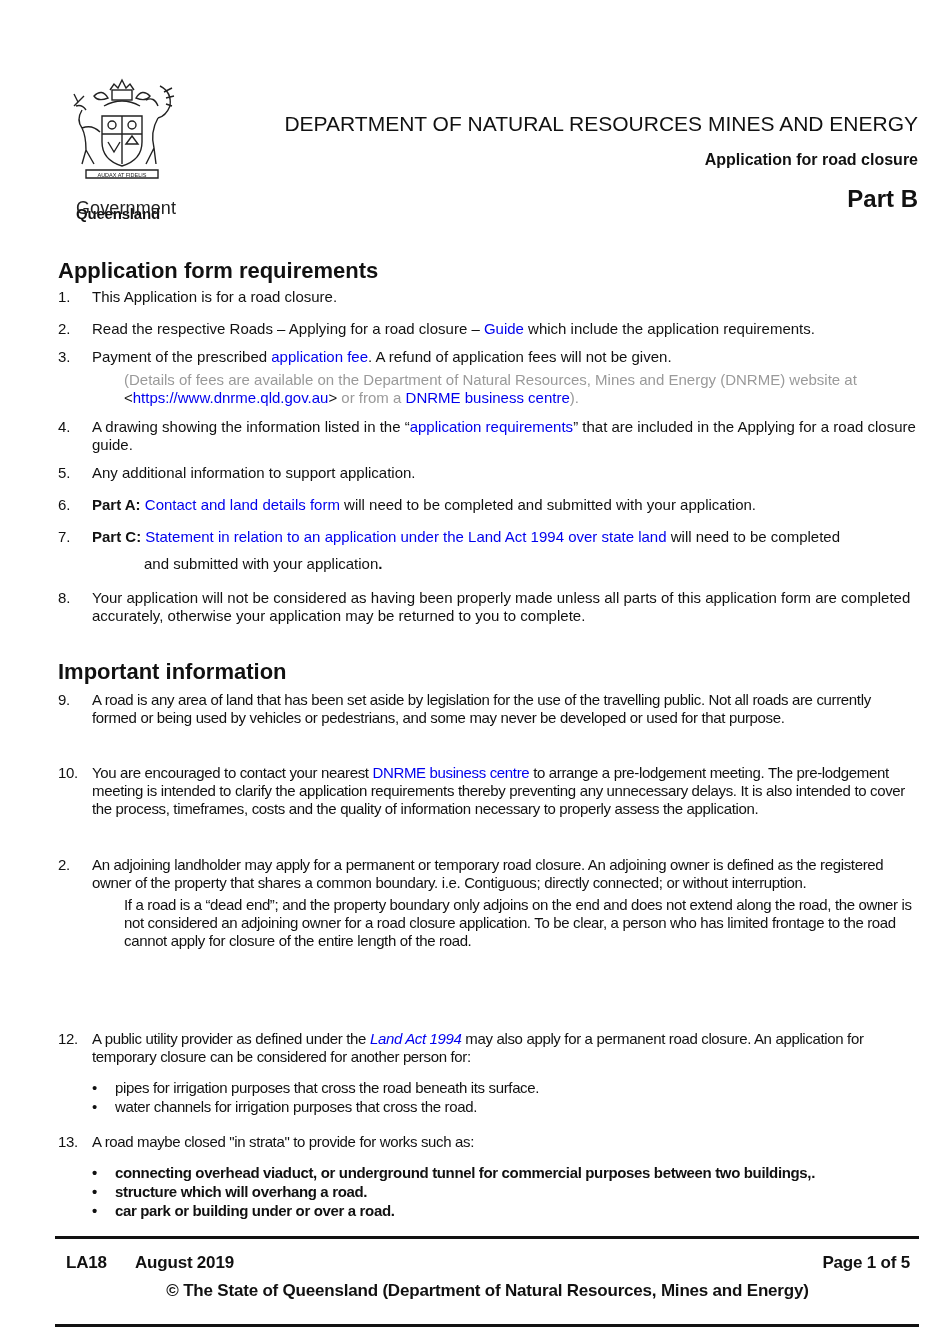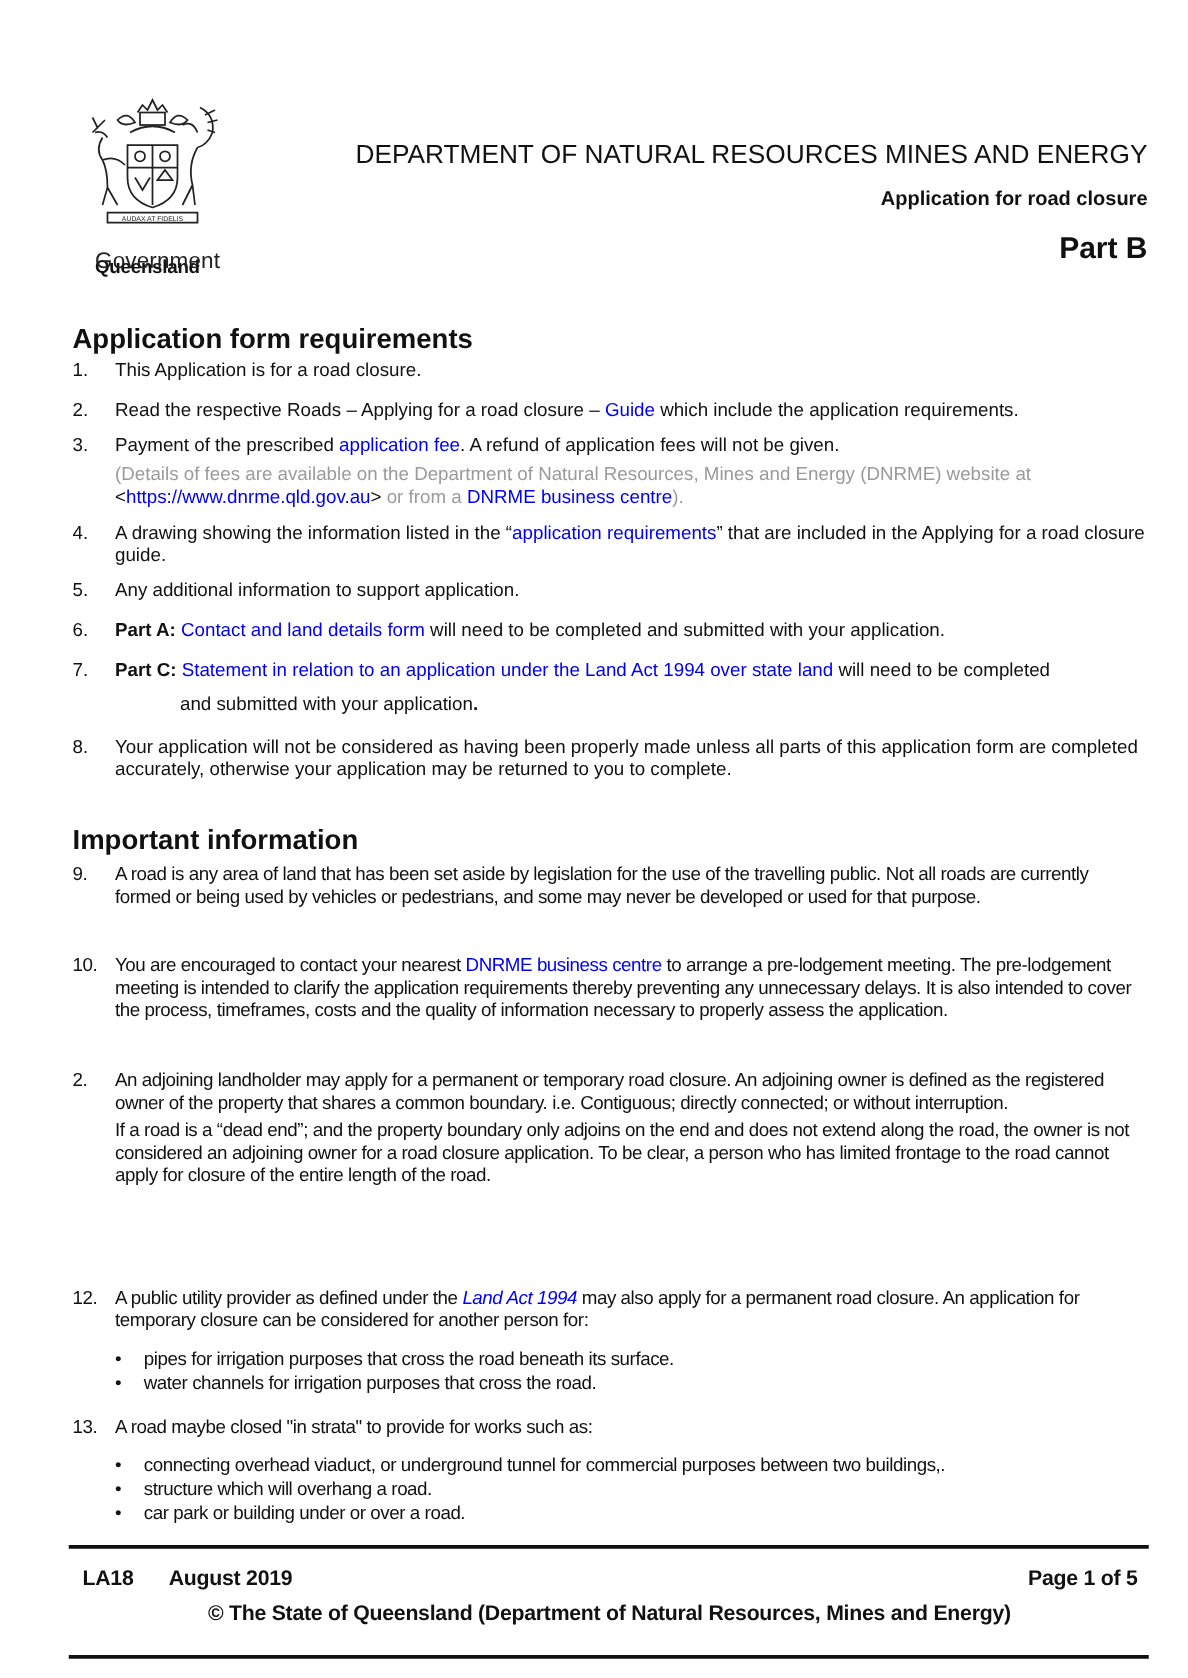--- a/index.html
+++ b/index.html
@@ -51,21 +51,21 @@
     }
     .item {
       position: absolute; left: 58px; width: 860px;
     }
     .item .num {
       position: absolute; left: 0; top: 0; width: 30px;
     }
     .item .txt {
       margin-left: 34px; display: block;
     }
-    .item .txt p + p { margin-top: 4px; }
+    .item .txt p + p { margin-top: 4px; margin-left: 32px; }
     .item.condensed { letter-spacing: -0.35px; }
 
     .bullets { list-style: none; margin-left: 34px; margin-top: 14px; }
     .bullets li { position: relative; padding-left: 23px; line-height: 19px; }
     .bullets li::before {
       content: "\2022"; position: absolute; left: 0; top: 0;
     }
 
     
     .rule-top {
@@ -200,21 +200,21 @@
   </span>
   <ul class="bullets" style="margin-top:12px;">
     <li>pipes for irrigation purposes that cross the road beneath its surface.</li>
     <li>water channels for irrigation purposes that cross the road.</li>
   </ul>
 </div>
 
 <div class="item condensed" style="top:1133px;">
   <span class="num">13.</span>
   <span class="txt">A road maybe closed "in strata" to provide for works such as:</span>
-  <ul class="bullets" style="margin-top:12px;">
+  <ul class="bullets" style="margin-top:12px;font-weight:bold;">
     <li>connecting overhead viaduct, or underground tunnel for commercial purposes between two buildings,.</li>
     <li>structure which will overhang a road.</li>
     <li>car park or building under or over a road.</li>
   </ul>
 </div>
 
 <div class="rule-top"></div>
 <div class="foot" style="left:66px; top:1256px;">LA18</div>
 <div class="foot" style="left:135px; top:1256px;">August 2019</div>
 <div class="foot" style="right:40px; top:1256px;">Page 1 of 5</div>

